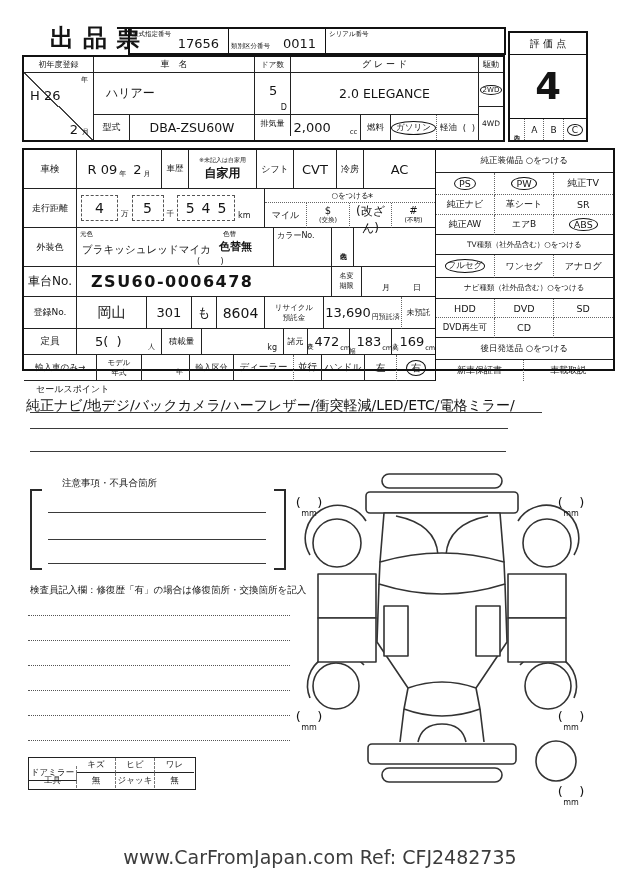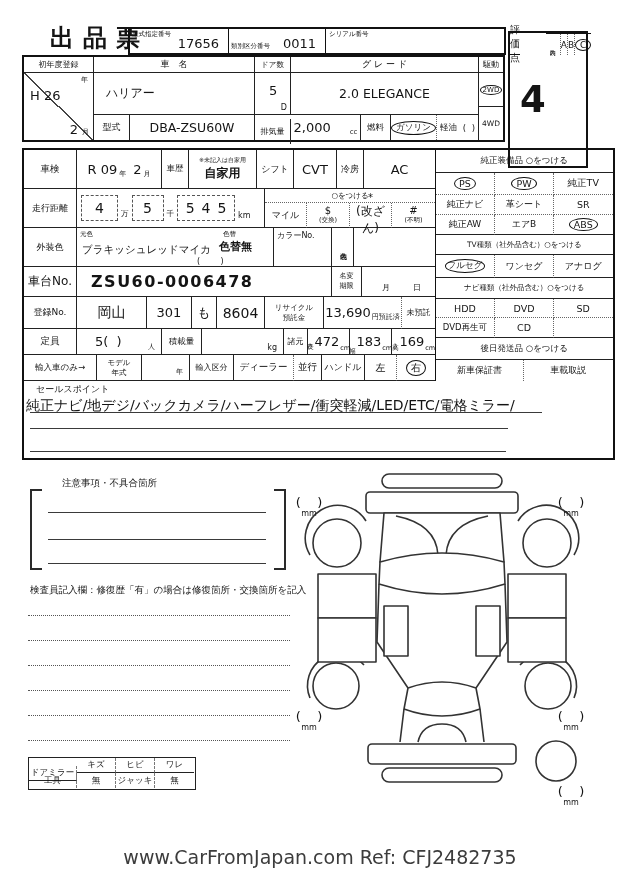--- a/index.html
+++ b/index.html
@@ -38,21 +38,21 @@
   </div>
   <div style="width:97px;border-right:1.5px solid #111;position:relative">
     <span class="l" style="left:2px;top:13px;font-size:6.5px">類別区分番号</span>
     <span class="l" style="right:9px;bottom:2px;font-size:13px">0011</span>
   </div>
   <div style="flex:1;position:relative">
     <span class="l" style="left:3px;top:1px;font-size:6.5px">シリアル番号</span>
   </div>
 </div>
 
-<div class="l" style="left:508px;top:31px;width:80px;height:137px;border:2.5px solid #111;display:flex;flex-direction:row">
+<div class="l" style="left:508px;top:31px;width:80px;height:111px;border:2.5px solid #111;display:flex;flex-direction:column">
   <div style="height:22px;border-bottom:1.5px solid #111;display:flex;align-items:center;justify-content:center">
     <span style="font-size:10px">評 価 点</span>
   </div>
   <div style="flex:1;display:flex;align-items:center;justify-content:center">
     <span style="font-size:37px;font-weight:bold">4</span>
   </div>
   <div style="height:22px;border-top:1.5px solid #111;display:flex">
     <div style="width:15px;border-right:1px dotted #666;display:flex;align-items:center;justify-content:center">
       <span class="vert" style="font-size:6px">内装</span>
     </div>
@@ -100,21 +100,21 @@
       <span>型式</span>
     </div>
   <div class="c bR" style="left:106px;top:58px;width:125px;height:25px;font-size:12.5px">
       <span>DBA-ZSU60W</span>
     </div>
 
   <div class="l bR bB" style="left:231px;top:16px;width:36px;height:42px">
     <span class="l" style="left:14px;top:10px;font-size:13px">5</span>
     <span class="l" style="right:3px;bottom:2px;font-size:8px">D</span>
   </div>
-  <div class="c bR" style="left:231px;top:62px;width:36px;height:25px;font-size:8px">
+  <div class="c bR" style="left:231px;top:54px;width:36px;height:25px;font-size:8px">
       <span>排気量</span>
     </div>
 
   <div class="c bR bB" style="left:267px;top:16px;width:188px;height:42px;font-size:12.5px">
       <span>2.0 ELEGANCE</span>
     </div>
 
   <div class="c bR" style="left:267px;top:58px;width:70px;height:25px;gap:19px">
     <span style="font-size:13px">2,000</span>
     <span style="font-size:7px;margin-top:8px">cc</span>
@@ -132,21 +132,21 @@
   </div>
 
   <div class="c bB" style="left:455px;top:16px;width:24px;height:34px;font-size:7px">
       <span style="padding:0 2px" class="circled">2WD</span>
     </div>
   <div class="c" style="left:455px;top:50px;width:24px;height:33px;font-size:7.5px">
       <span>4WD</span>
     </div>
 </div>
 
-<div class="l" style="left:22px;top:148px;width:593px;height:312px;border:2px solid #111">
+<div class="l" style="left:22px;top:148px;width:593px;height:223px;border:2px solid #111">
 
   <div class="c bR bB" style="left:0;top:0;width:53px;height:39px;font-size:9.5px">
       <span>車検</span>
     </div>
   <div class="c bR bB" style="left:53px;top:0;width:85px;height:39px;gap:2px">
     <span style="font-size:13px">R 09</span>
     <span style="font-size:7px;margin-top:10px">年</span>
     <span style="font-size:13px;margin-left:5px">2</span>
     <span style="font-size:7px;margin-top:10px">月</span>
   </div>

